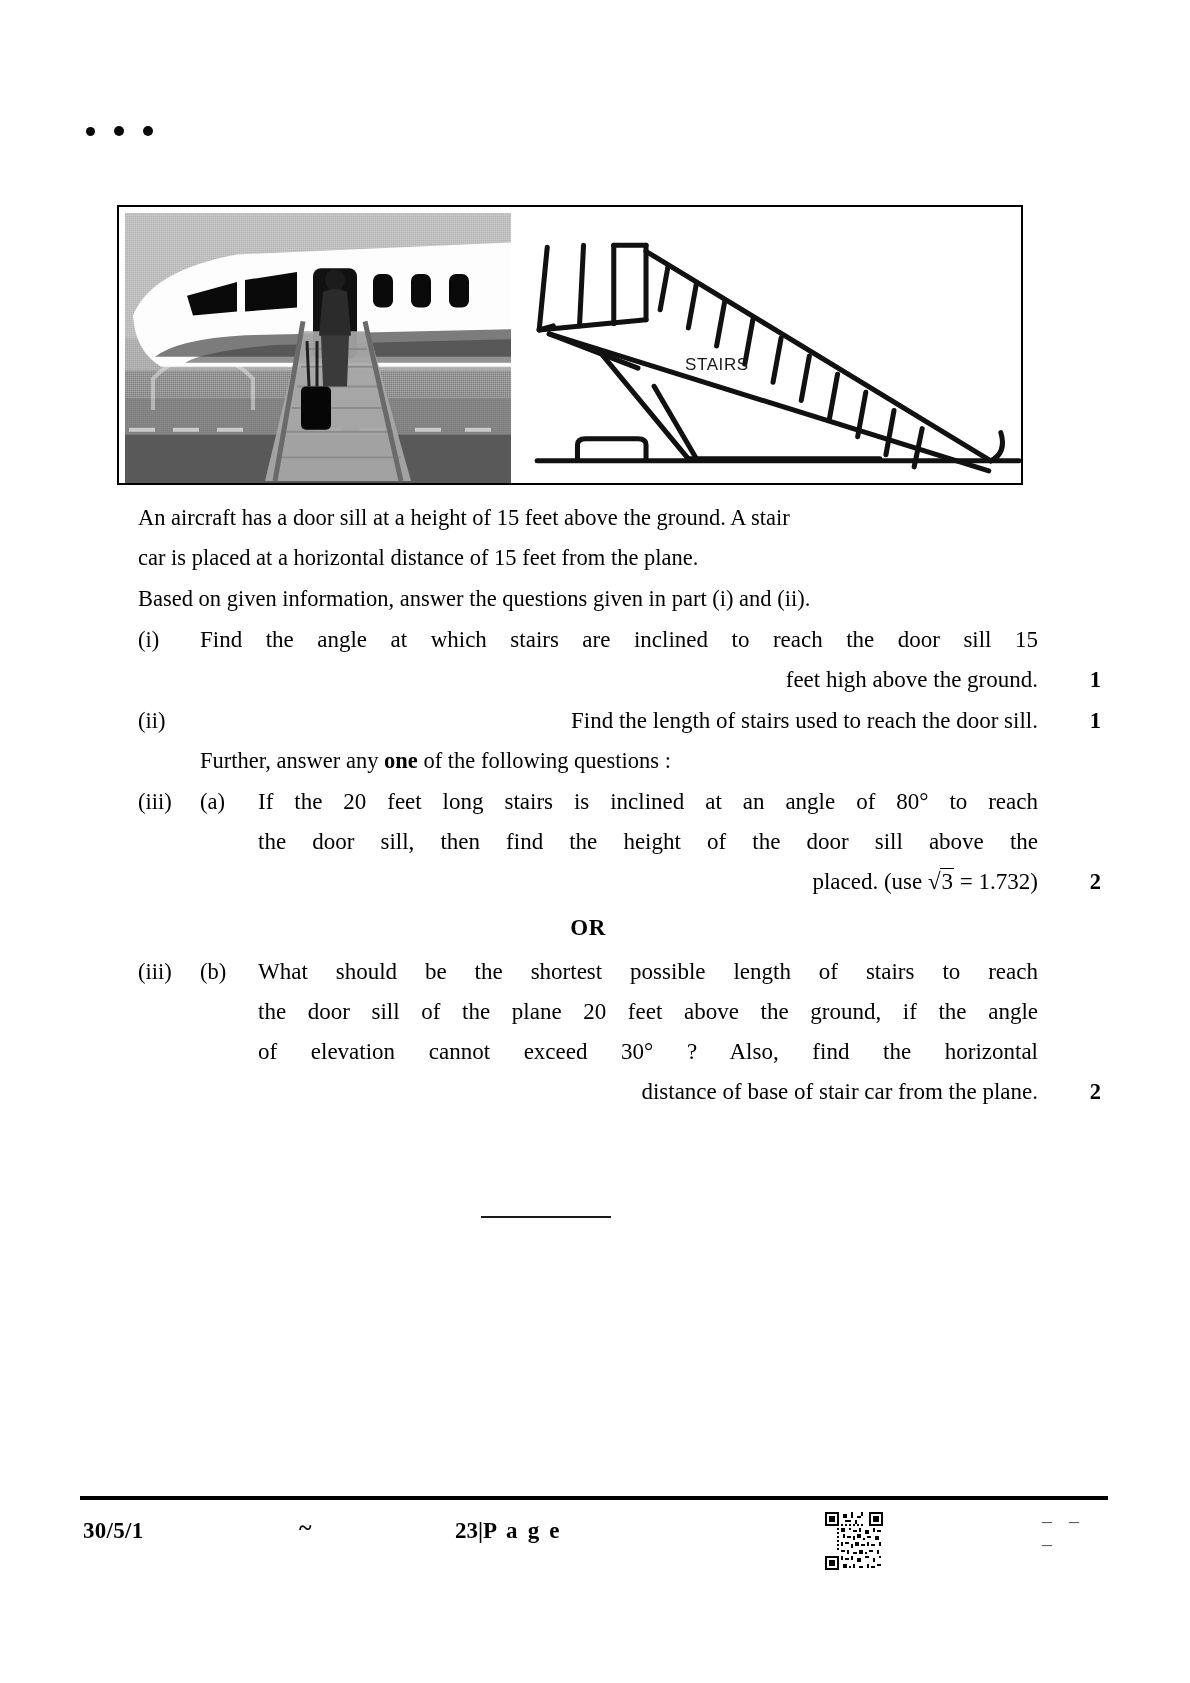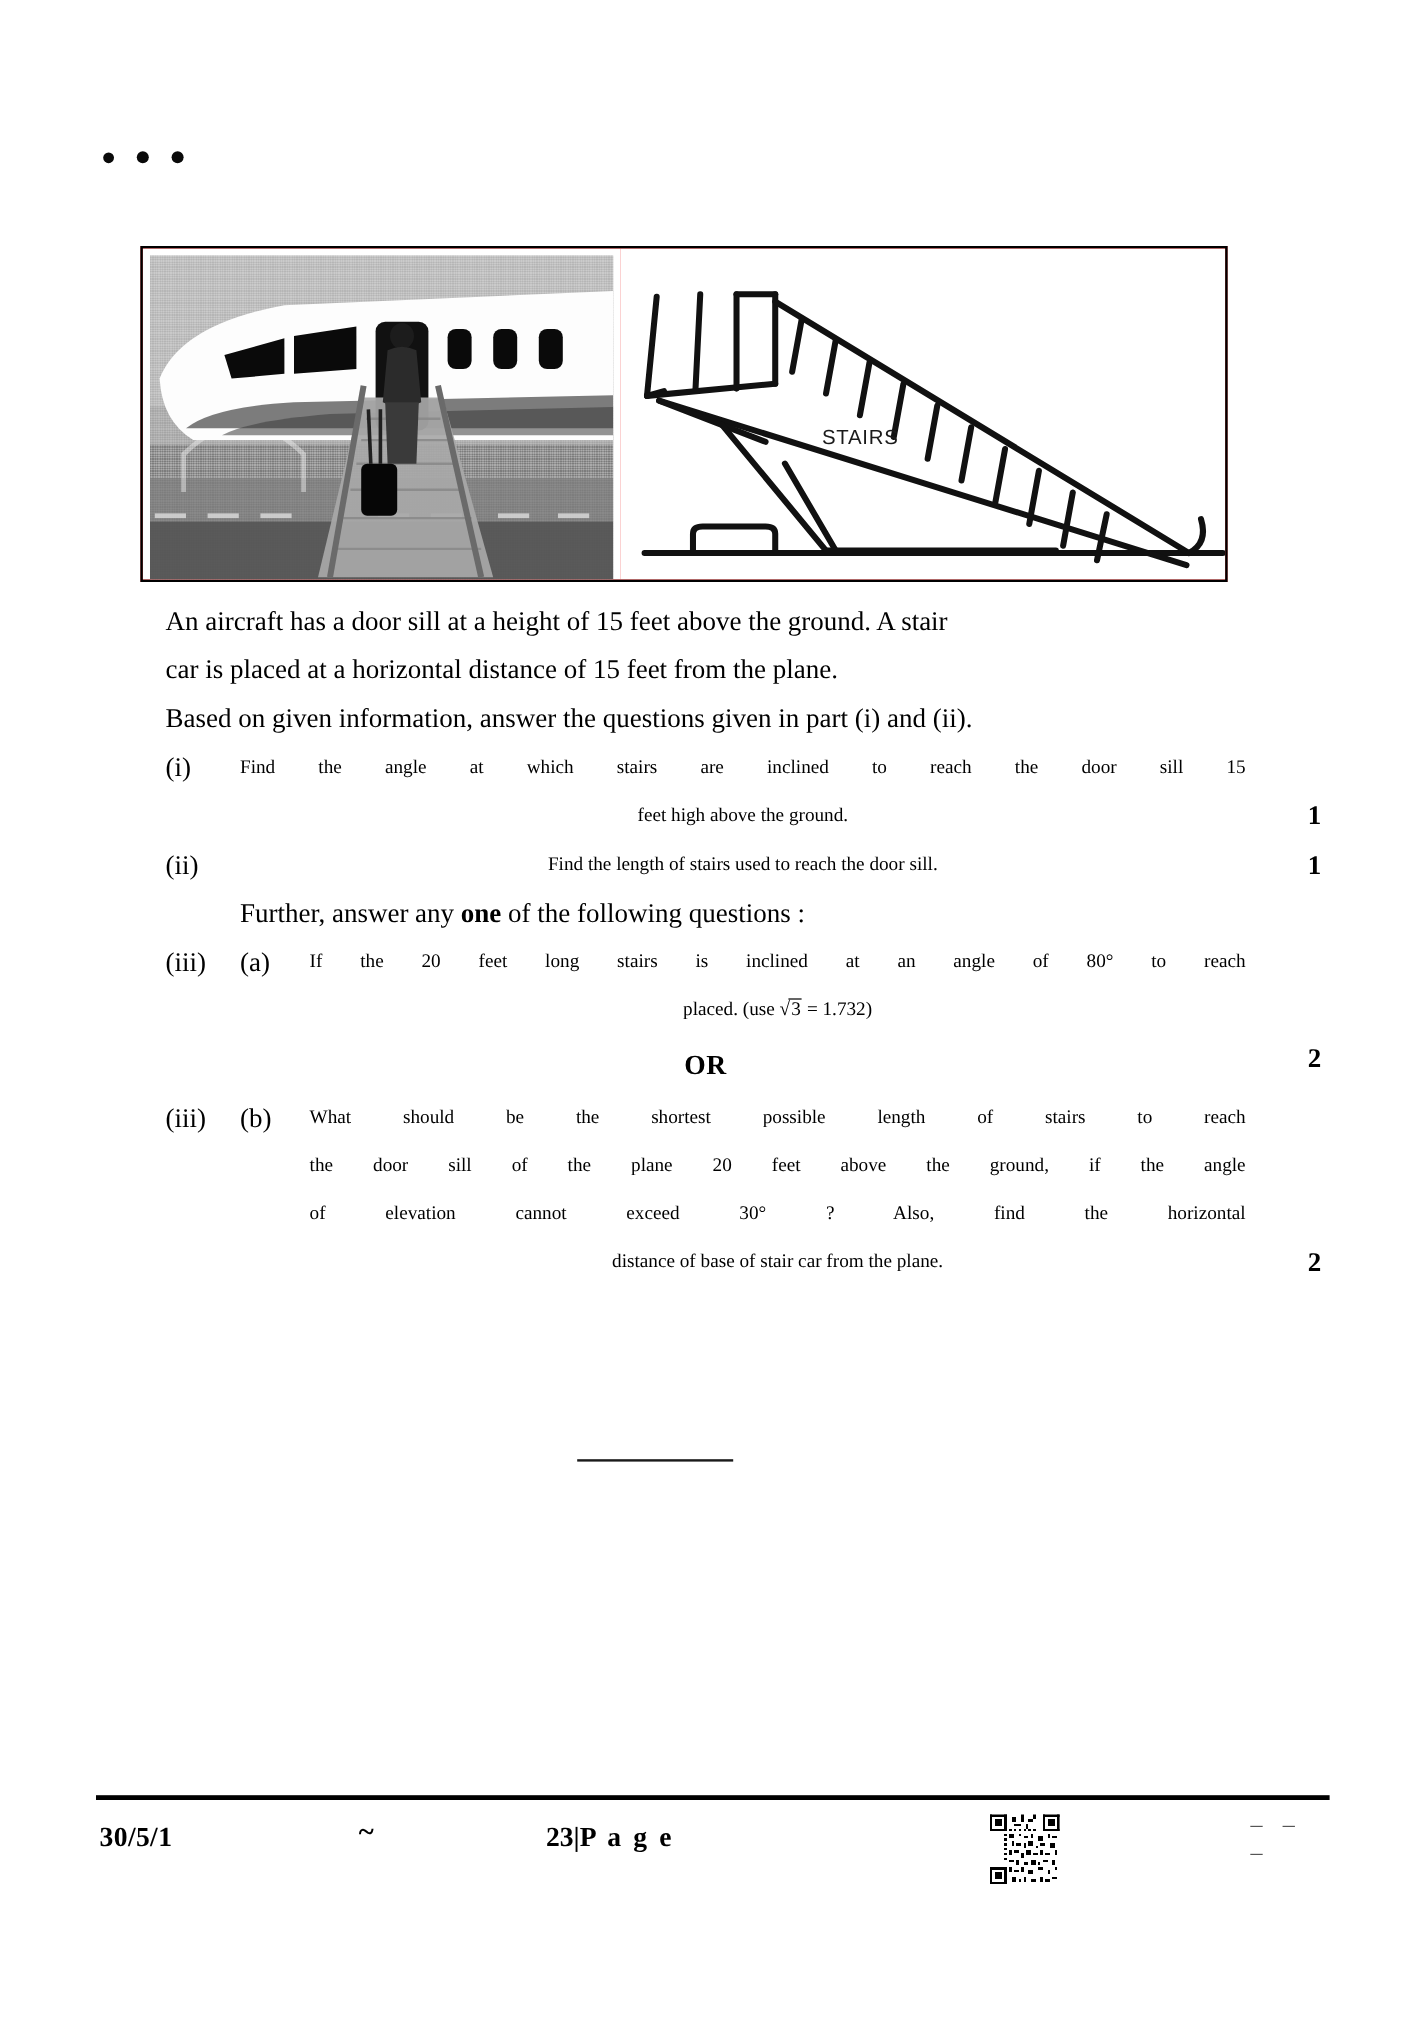--- a/index.html
+++ b/index.html
@@ -115,30 +115,30 @@
   }
   .qlabel.wide { width: 62px; flex: 0 0 62px; }
   .sublabel {
     width: 58px;
     flex: 0 0 58px;
     font-size: 22.5px;
     line-height: 40px;
   }
   .qtext {
     flex: 1;
-    font-size: 16px;
+    font-size: 23px;
     line-height: 40px;
     text-align: justify;
     text-justify: inter-word;
   }
   .qtext .justline {
     text-align: justify;
     text-align-last: justify;
   }
-  .qtext .lastline { text-align: center; }
+  .qtext .lastline { text-align: right; }
 
   .indent-para {
     margin-left: 62px;
     font-size: 22.5px;
     line-height: 40px;
   }
 
   .marks {
     position: absolute;
     right: -63px;
@@ -374,20 +374,21 @@
 
   <div class="indent-para">
     <span>Further, answer any </span><b>one</b><span> of the following questions :</span>
   </div>
 
   <div class="qrow">
     <div class="qlabel wide">(iii)</div>
     <div class="sublabel">(a)</div>
     <div class="qtext">
       <div class="justline">If the 20 feet long stairs is inclined at an angle of 80° to reach</div>
+      <div class="justline">the door sill, then find the height of the door sill above the</div>
       <div class="lastline">
         <span>placed. (use </span><span class="sqrt">√<span class="radicand">3</span></span><span> = 1.732)</span>
       </div>
     </div>
     <div class="marks" style="top:80px">2</div>
   </div>
 
   <div class="or-line">OR</div>
 
   <div class="qrow">

